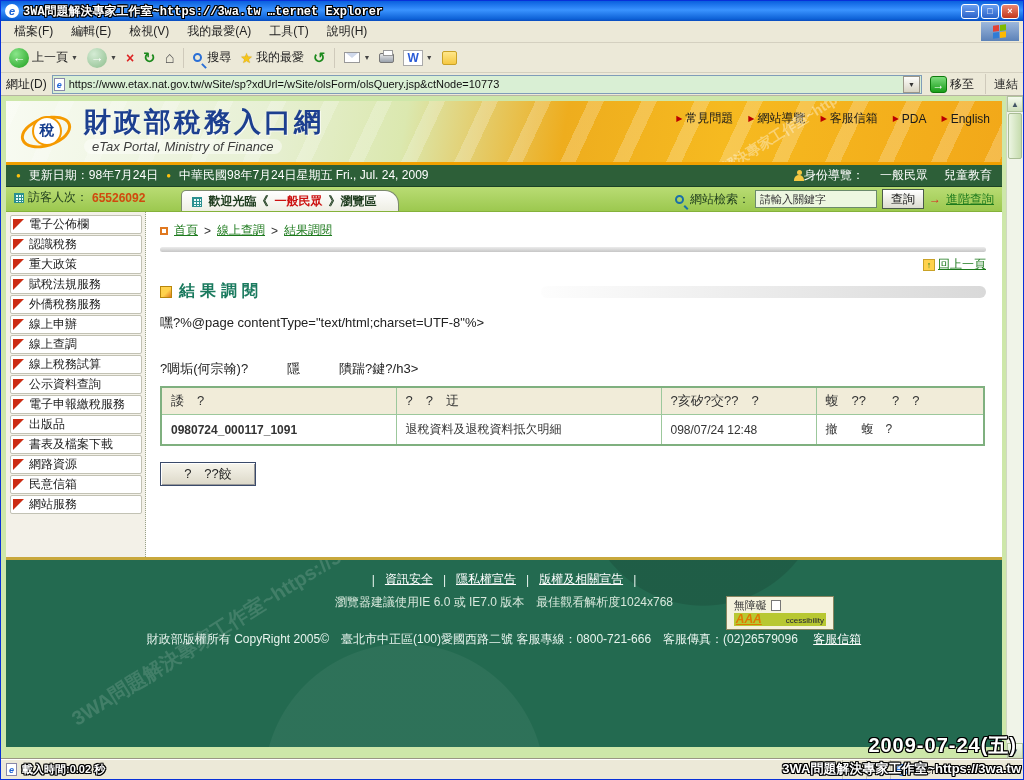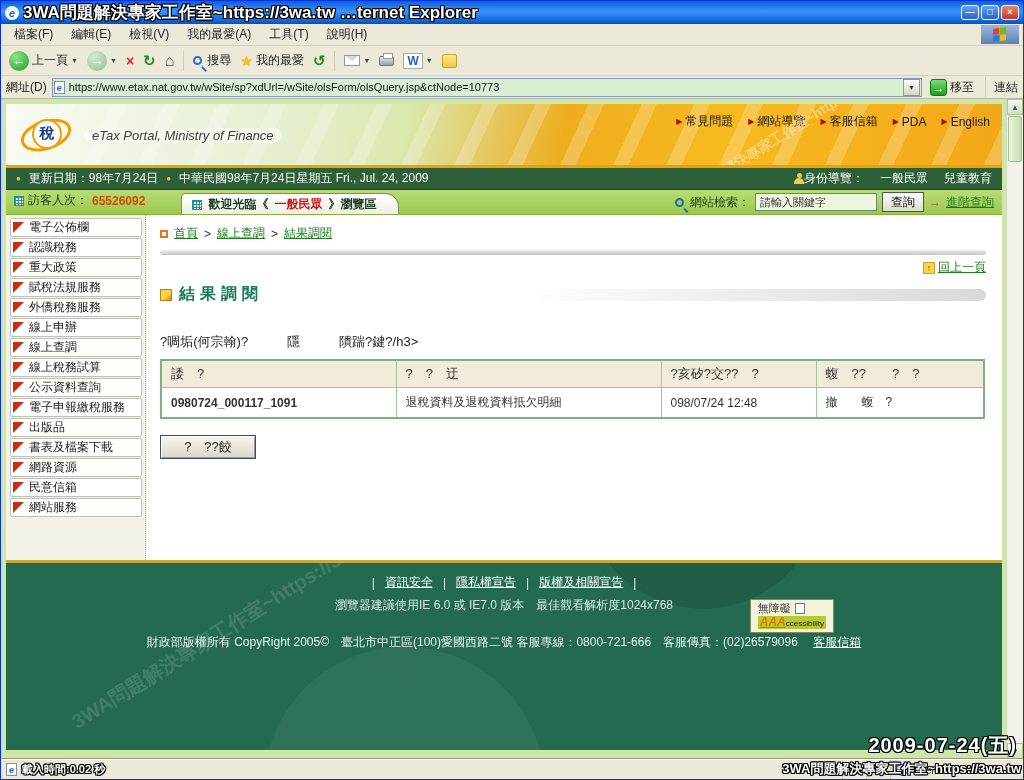--- a/index.html
+++ b/index.html
@@ -6,22 +6,22 @@
   *{box-sizing:border-box;}
   .window{width:1024px;height:780px;position:relative;margin:0 auto;
     background:#ece9d8;border:1px solid #0831d9;display:flex;flex-direction:column;overflow:hidden;
     font-family:"Liberation Sans","DejaVu Sans",sans-serif;}
 
   
   .titlebar{flex:0 0 20px;background:linear-gradient(180deg,#0a5fde 0%,#3a93ff 45%,#0d61d6 90%,#0a4bbd 100%);
     display:flex;align-items:center;padding:0 4px;gap:4px;}
   .ie-ico{width:14px;height:14px;border-radius:50%;background:#fff;color:#1c63d6;font-weight:bold;
     font-size:11px;line-height:14px;text-align:center;font-style:italic;}
-  .title-text{flex:1;color:#fff;font-weight:bold;font-size:17px;white-space:nowrap;overflow:hidden;
-    text-shadow:1px 1px 1px #0a246a, -1px 0 #123, 0 1px #123;}
+  .title-text{flex:1;color:#fff;font-weight:bold;font-size:12px;white-space:nowrap;overflow:hidden;
+    text-shadow:1px 1px 1px #0a246a, -1px 0 #123, 0 1px #123;font-family:Liberation Mono, monospace;}
   .win-controls{display:flex;gap:2px;}
   .wbtn{width:18px;height:15px;border-radius:3px;border:1px solid #fff;color:#fff;font-size:9px;
     line-height:13px;text-align:center;font-weight:bold;background:linear-gradient(#6b9ff0,#2a63c8);}
   .wbtn.close{background:linear-gradient(#ea8771,#c3371c);}
 
   
   .menubar{flex:0 0 21px;display:flex;align-items:center;padding:0 4px;background:#ece9d8;
     border-bottom:1px solid #d4d0c0;font-size:12px;color:#222;}
   .menu-item{padding:2px 9px;}
   .win-flag{margin-left:auto;width:38px;height:19px;background:linear-gradient(#9db8dc,#5c82b8);
@@ -169,21 +169,21 @@
   .f-link{color:#fff;text-decoration:underline;}
   .f-note{margin-top:6px;color:#d8e8dc;}
   .f-copy{margin-top:20px;color:#e8f4ee;}
   .f-service{color:#fff;text-decoration:underline;margin-left:12px;}
   .badge{position:absolute;right:168px;top:36px;background:#f5f2dc;border:1px solid #88855f;
     padding:2px 7px 3px 7px;text-align:left;line-height:1.1;}
   .badge-l1{font-size:11px;color:#333;display:flex;align-items:center;gap:4px;}
   .badge-doc{width:10px;height:11px;background:#fff;border:1px solid #777;display:inline-block;}
   .badge-l2{background:#b8c832;padding:0 2px;margin-top:2px;}
   .badge-aaa{color:#e07800;font-weight:bold;font-style:italic;font-size:12px;text-decoration:underline;}
-  .badge-rest{color:#223;font-size:8px;}
+  .badge-rest{color:#223;font-size:8px;margin-left:24px;}
 
   
   .statusbar{flex:0 0 20px;background:#ece9d8;border-top:1px solid #fff;box-shadow:0 -1px 0 #9a9684;
     display:flex;align-items:center;font-size:11px;color:#333;position:relative;}
   .sb-main{flex:1;display:flex;align-items:center;gap:5px;padding:0 5px;border-right:1px solid #c8c4b4;height:100%;}
   .sb-pane{width:24px;height:100%;border-right:1px solid #c8c4b4;}
   .sb-inet{width:132px;display:flex;gap:5px;align-items:center;padding:0 5px;height:100%;}
   .globe{width:12px;height:12px;border:1px solid #2a6fd6;border-radius:50%;
     background:radial-gradient(circle,#eaf2ff 40%,#bcd6f5);position:relative;}
   .globe::after{content:"";position:absolute;left:4.5px;top:0;width:1px;height:10px;background:#2a6fd6;}
@@ -296,20 +296,21 @@
 
   <div class="viewport">
     <div class="page-area">
 
       <div class="banner">
         <span class="logo">
           <span class="orbit"></span>
           <span class="ball">稅</span>
         </span>
         <span class="titles">
+          <div class="site-title">財政部稅務入口網</div>
           <div class="site-sub">eTax Portal, Ministry of Finance</div>
         </span>
         <span class="top-links">
           <span class="top-link">
               <span class="tri-sm">▶</span>
               <span>常見問題</span>
             </span>
           <span class="top-link">
               <span class="tri-sm">▶</span>
               <span>網站導覽</span>
@@ -443,20 +444,21 @@
           <div class="sep-bar"></div>
           <div class="back-row">
             <span class="back-ico">↑</span>
             <span class="back-link">回上一頁</span>
           </div>
           <div class="heading-row">
             <span class="head-ico"></span>
             <span class="heading">結果調閱</span>
             <span class="head-strip"></span>
           </div>
+          <div class="code-line">嘿?%@page contentType="text/html;charset=UTF-8"%&gt;</div>
           <div class="garbled">?啁垢(何宗翰)?　　　隱　　　隤踹?鍵?/h3&gt;</div>
 
           <table class="result">
             <tbody>
                 <tr>
               <th class="c1">諉　?</th>
               <th class="c2">?　?　迂</th>
               <th class="c3">?亥矽?交??　?</th>
               <th class="c4">蝮　??　　?　?</th>
             </tr>

